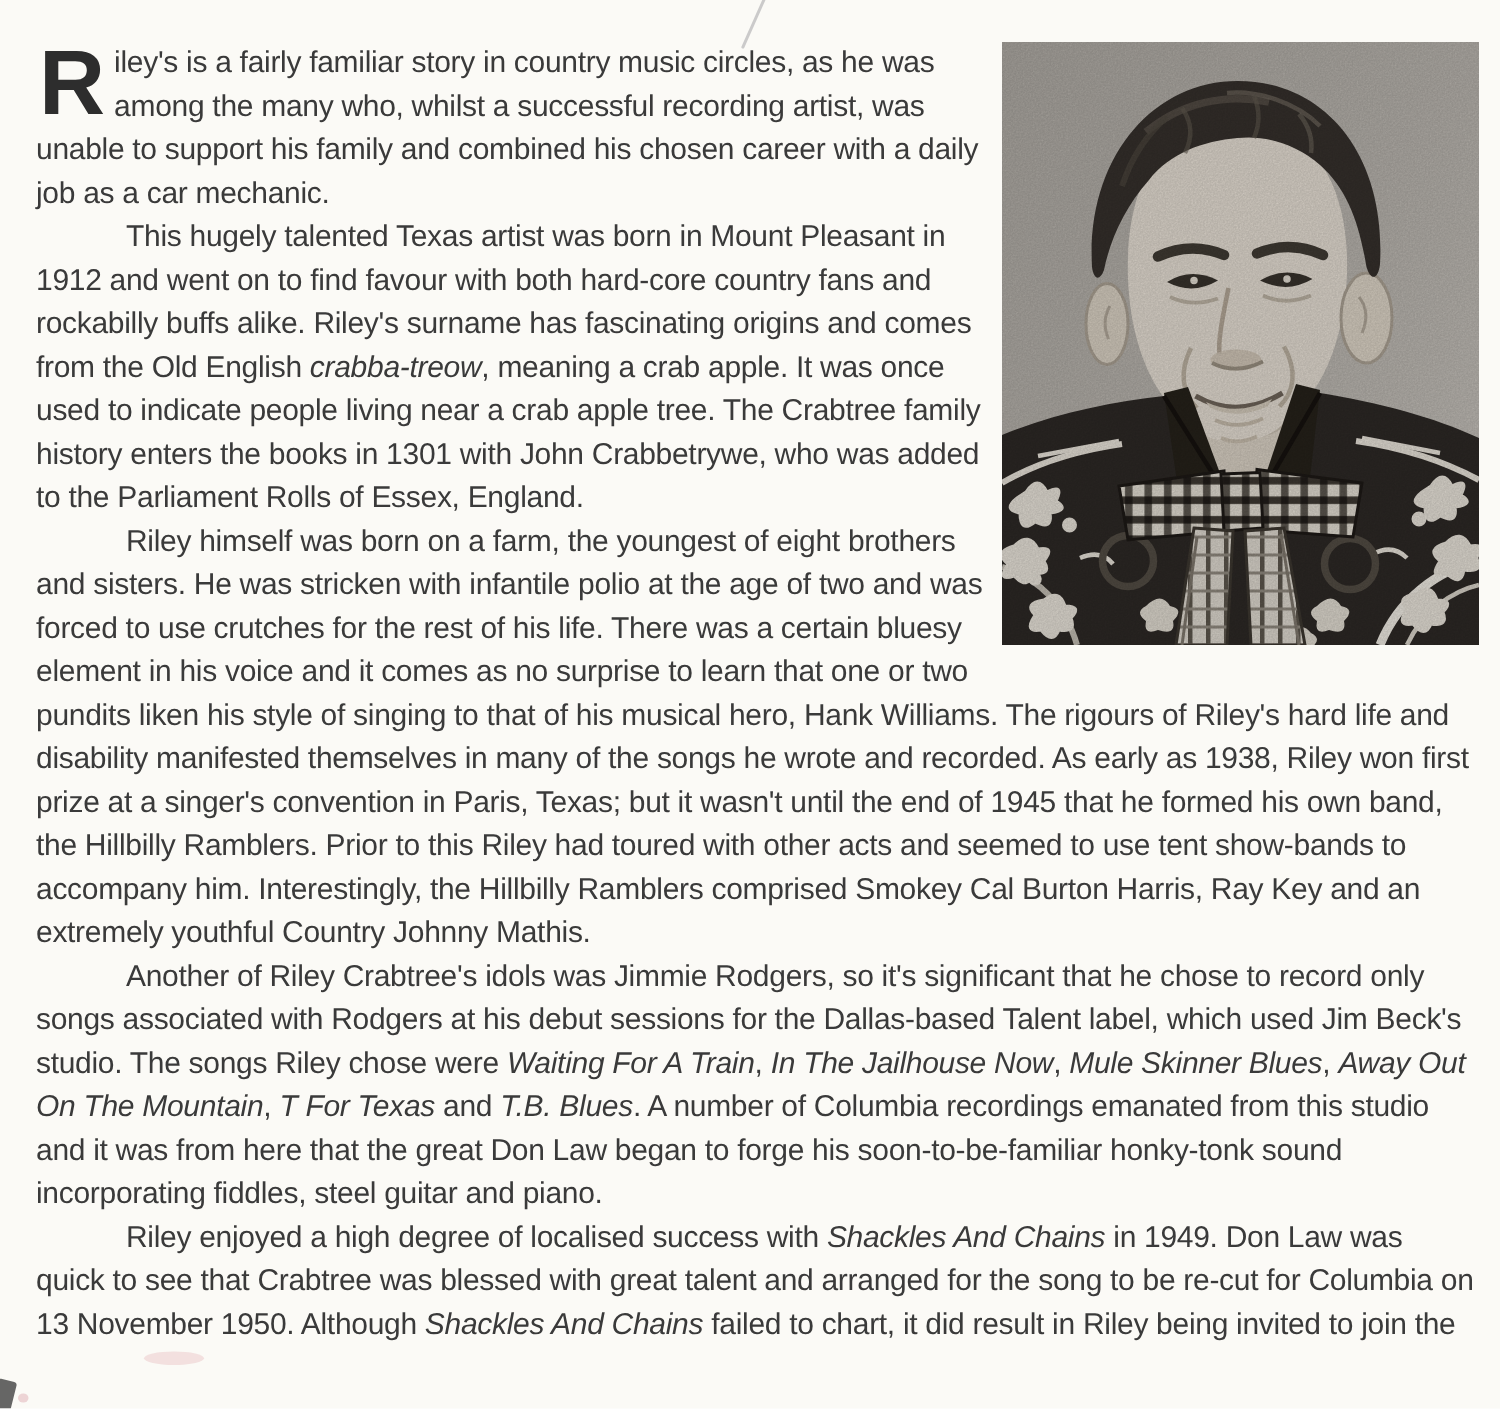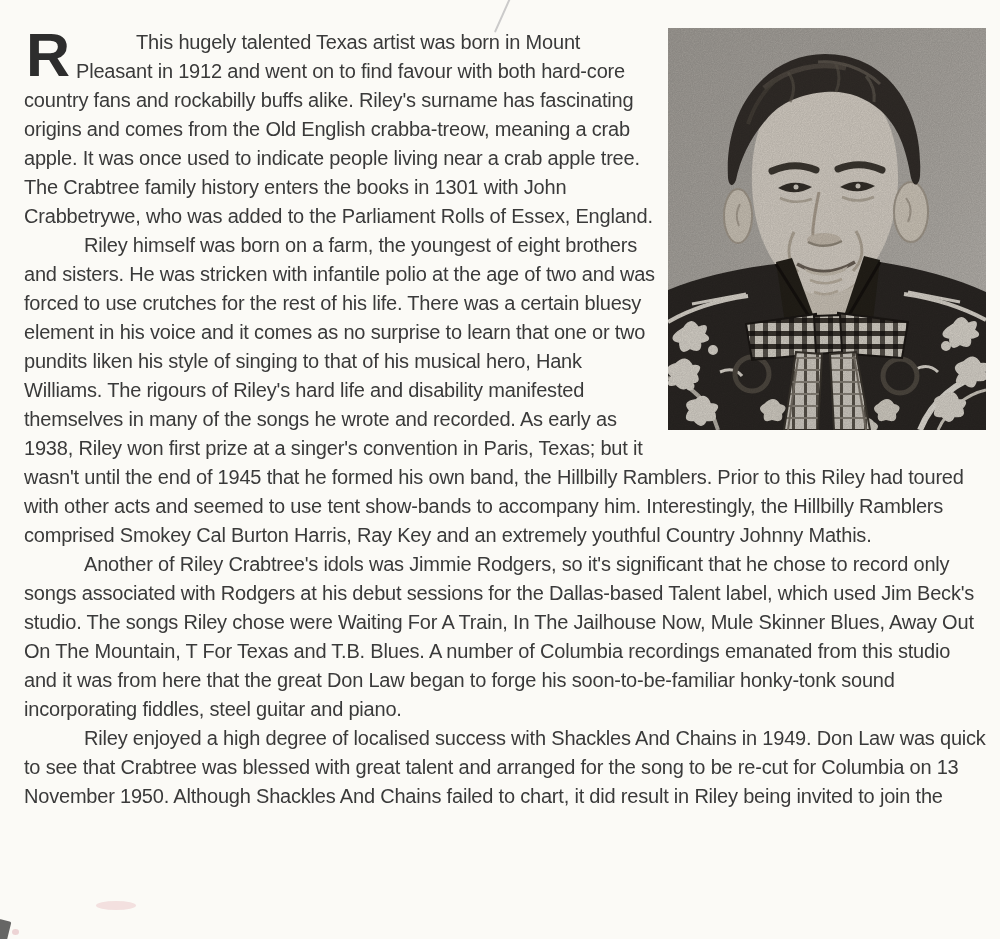--- a/index.html
+++ b/index.html
@@ -23,21 +23,21 @@
   .dropcap{
     float:left;
     font-weight:bold;
     font-size:61px;
     line-height:50px;
     height:53px;
     margin:2px 6px 0 2px;
     letter-spacing:0;
     color:#2d2d2d;
   }
-  .italic{}
+  .italic{font-style:italic;}
   .photo{
     float:right;
     width:318px;height:402px;
     margin:0 0 33px 12px;
     padding:0;
   }
   .photo svg{display:block;width:318px;height:402px;}
   
   .scan-line{
     position:absolute;left:502px;top:-6px;
@@ -215,21 +215,21 @@
           <path d="M162,326 L188,324 L202,402 L166,402 Z" fill="url(#stripes)" stroke="#3a352e" stroke-width="2"></path>
           <path d="M130,330 L120,402" stroke="#7a7369" stroke-width="2" fill="none"></path>
           <path d="M186,328 L198,402" stroke="#7a7369" stroke-width="2" fill="none"></path>
         </g>
 
         <rect width="318" height="402" filter="url(#grainF)" opacity="0.16"></rect>
       </svg>
     </figure>
 
     <div id="paragraphs">
-        <p><span class="dropcap">R</span></p>
+        <p><span class="dropcap">R</span><span>iley's is a fairly familiar story in country music circles, as he was among the many who, whilst a successful recording artist, was unable to support his family and combined his chosen career with a daily job as a car mechanic.</span></p>
         <p class="indented"><span>This hugely talented Texas artist was born in Mount Pleasant in 1912 and went on to find favour with both hard-core country fans and rockabilly buffs alike. Riley's surname has fascinating origins and comes from the Old English </span><span class="italic">crabba-treow</span><span>, meaning a crab apple. It was once used to indicate people living near a crab apple tree. The Crabtree family history enters the books in 1301 with John Crabbetrywe, who was added to the Parliament Rolls of Essex, England.</span></p>
         <p class="indented"><span>Riley himself was born on a farm, the youngest of eight brothers and sisters. He was stricken with infantile polio at the age of two and was forced to use crutches for the rest of his life. There was a certain bluesy element in his voice and it comes as no surprise to learn that one or two pundits liken his style of singing to that of his musical hero, Hank Williams. The rigours of Riley's hard life and disability manifested themselves in many of the songs he wrote and recorded. As early as 1938, Riley won first prize at a singer's convention in Paris, Texas; but it wasn't until the end of 1945 that he formed his own band, the Hillbilly Ramblers. Prior to this Riley had toured with other acts and seemed to use tent show-bands to accompany him. Interestingly, the Hillbilly Ramblers comprised Smokey Cal Burton Harris, Ray Key and an extremely youthful Country Johnny Mathis.</span></p>
         <p class="indented"><span>Another of Riley Crabtree's idols was Jimmie Rodgers, so it's significant that he chose to record only songs associated with Rodgers at his debut sessions for the Dallas-based Talent label, which used Jim Beck's studio. The songs Riley chose were </span><span class="italic">Waiting For A Train</span><span>, </span><span class="italic">In The Jailhouse Now</span><span>, </span><span class="italic">Mule Skinner Blues</span><span>, </span><span class="italic">Away Out On The Mountain</span><span>, </span><span class="italic">T For Texas</span><span> and </span><span class="italic">T.B. Blues</span><span>. A number of Columbia recordings emanated from this studio and it was from here that the great Don Law began to forge his soon-to-be-familiar honky-tonk sound incorporating fiddles, steel guitar and piano.</span></p>
         <p class="indented"><span>Riley enjoyed a high degree of localised success with </span><span class="italic">Shackles And Chains</span><span> in 1949. Don Law was quick to see that Crabtree was blessed with great talent and arranged for the song to be re-cut for Columbia on 13 November 1950. Although </span><span class="italic">Shackles And Chains</span><span> failed to chart, it did result in Riley being invited to join the</span></p>
       </div>
 
   </article>
 </div>
 
 </body></html>

